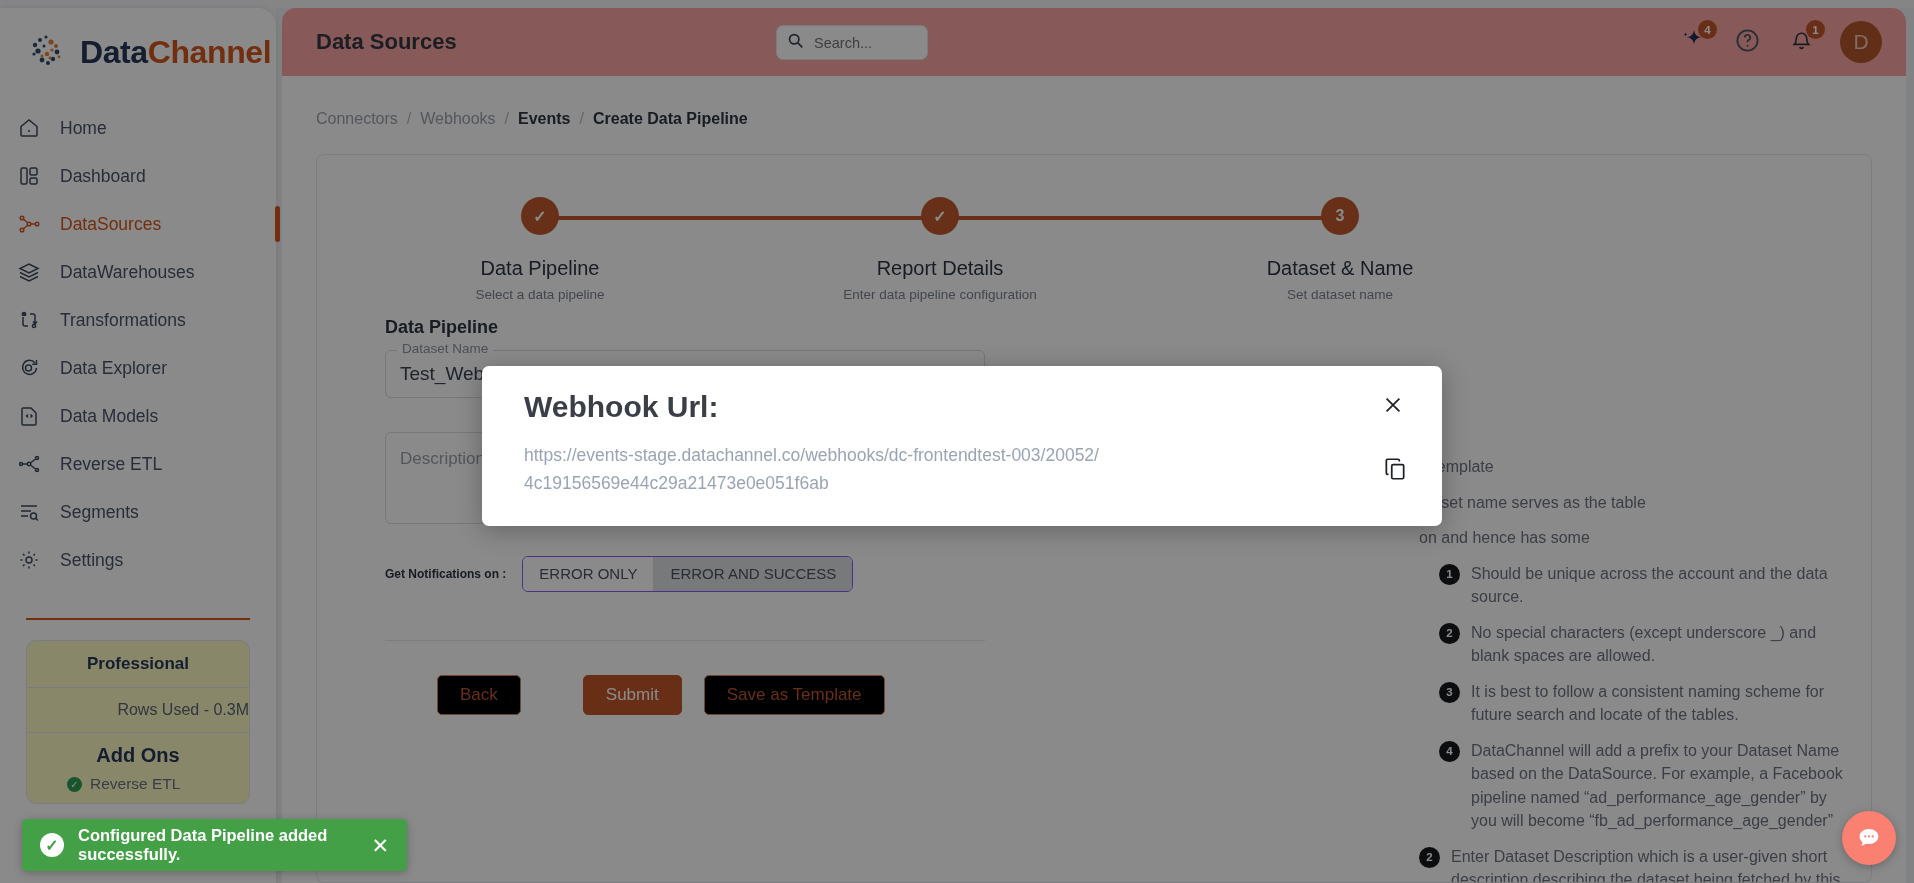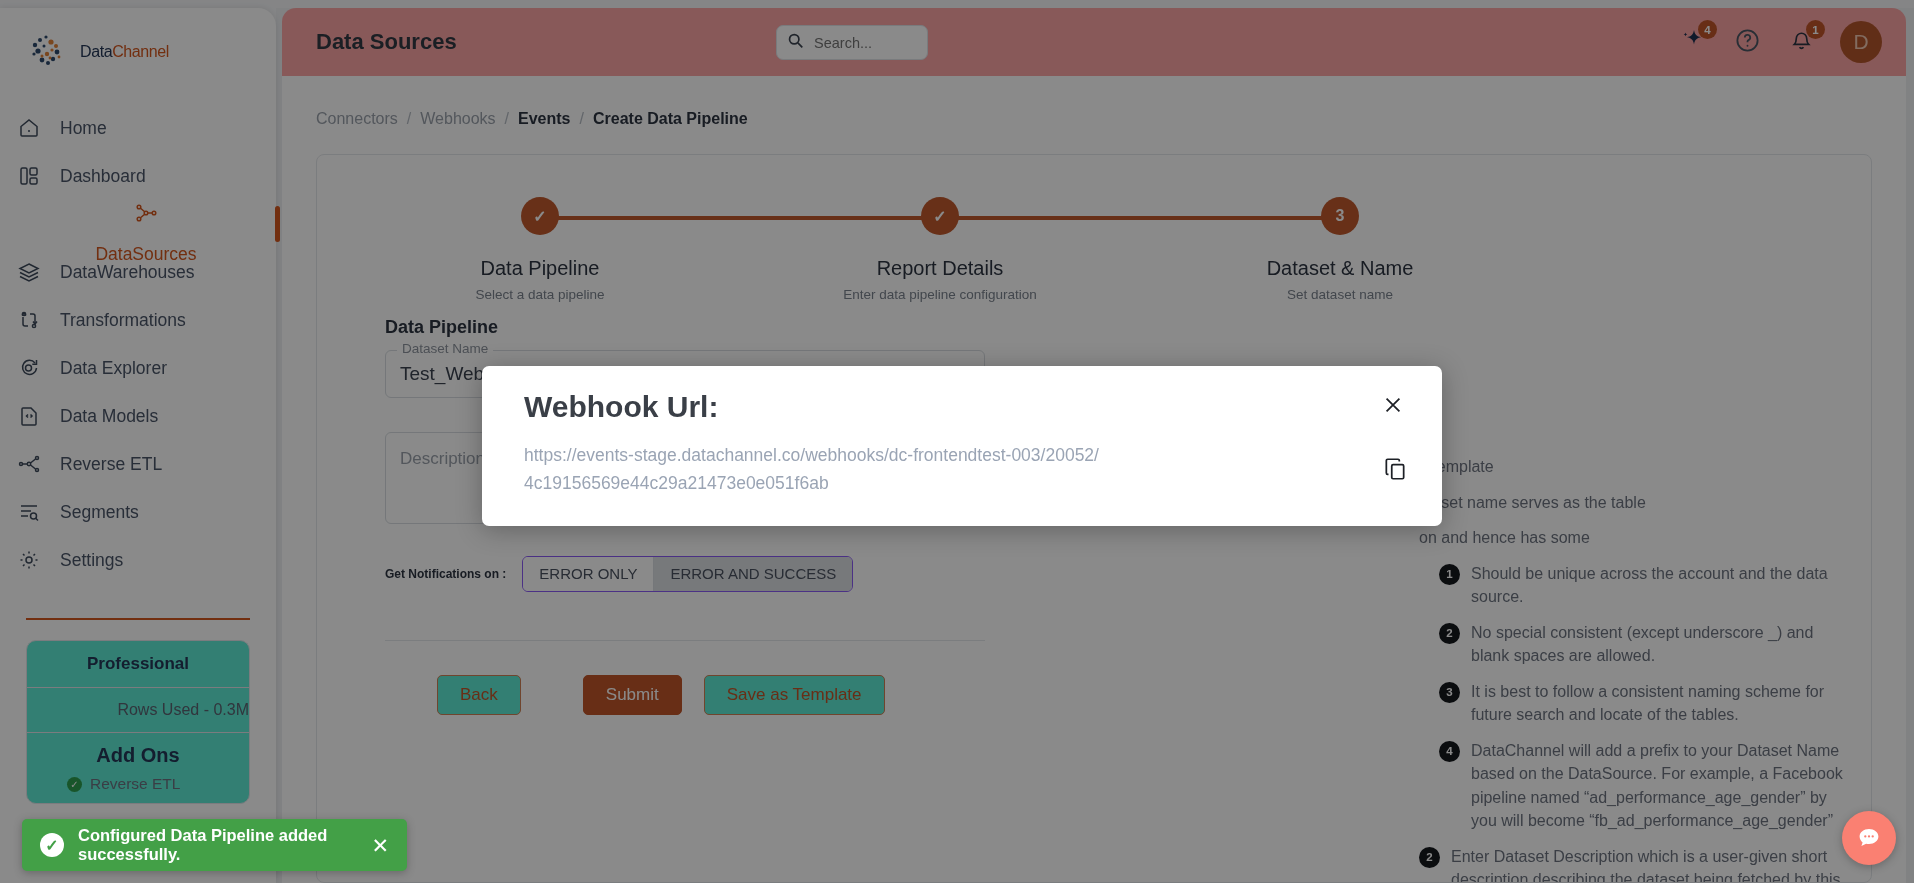--- a/index.html
+++ b/index.html
@@ -29,45 +29,45 @@
     border-top-right-radius: 18px;
     border-bottom-right-radius: 0px;
     z-index: 10;
     box-shadow: 0 0 6px rgba(0,0,0,0.10);
   }
   .logo-row {
     display: flex; align-items: center; gap: 10px;
     padding: 22px 0 0 26px;
   }
   .logo-mark { width: 44px; height: 44px; flex: 0 0 44px; }
-  .logo-text { font-size: 16px; font-weight: 400; letter-spacing: -0.4px; }
+  .logo-text { font-size: 32px; font-weight: 700; letter-spacing: -0.4px; }
   .logo-text .a { color: #253858; }
   .logo-text .b { color: #d3571f; }
 
   .nav { margin-top: 30px; }
   .nav-item {
     display: flex; align-items: center; gap: 18px;
     height: 48px; padding-left: 16px;
     position: relative; cursor: pointer;
     color: #4a5568; font-size: 17.5px;
   }
   .nav-item .nv-ico { width: 26px; height: 26px; flex: 0 0 26px; display:flex;align-items:center;justify-content:center;}
-  .nav-item.active { color: #d3571f; font-weight: 500; flex-direction: column; }
+  .nav-item.active { color: #d3571f; font-weight: 500; }
   .nav-item.active::after {
     content: ""; position: absolute; right: -4px; top: 6px;
     width: 5px; height: 36px; background: #d3571f; border-radius: 3px;
   }
 
   .side-divider {
     margin: 34px 26px 0 26px; height: 2px; background: #d3571f;
   }
   .plan-card {
     margin: 20px 26px 0 26px;
     border: 1px solid #e3e6ea; border-radius: 10px; overflow: hidden;
-    background: #5eead4;
+    background: #fef9c3;
   }
   .plan-title {
     text-align: center; font-weight: 700; font-size: 17px; color: #253858;
     padding: 13px 0; border-bottom: 1px solid #e3e6ea;
   }
   .plan-rows {
     text-align: right; font-size: 16px; color: #5b6472;
     padding: 13px 0; border-bottom: 1px solid #e3e6ea;
   }
   .plan-addons {
@@ -208,21 +208,21 @@
   .seg + .seg { border-left: 1px solid #d8dce1; }
 
   .hr-sep { width: 600px; height: 1px; background: #e4e7ea; margin-top: 48px; }
 
   #btn-row { display: flex; gap: 22px; margin-top: 34px; padding-left: 52px; }
   .btn {
     height: 40px; padding: 0 22px; border-radius: 5px;
     font-size: 17px; cursor: pointer; display: flex; align-items: center;
     font-family: "Liberation Sans", sans-serif;
   }
-  .btn-outline { border: 1px solid #d08055; color: #c0562a; background: #5eead4; }
+  .btn-outline { border: 1px solid #d08055; color: #c0562a; background: #000000; }
   .btn-solid { border: 1px solid #c0562a; background: #c0562a; color: #fff; margin-left: 40px; }
 
   
   #help-panel {
     position: absolute; right: 22px; top: 300px; width: 430px;
     font-size: 16px; color: #6d7480; line-height: 1.47;
   }
   .help-line { margin-bottom: 12px; }
   .help-item {
     display: flex; gap: 11px; margin-bottom: 13px; align-items: flex-start;
@@ -573,21 +573,21 @@
           <div class="help-line">ataset name serves as the table</div>
           <div class="help-line">on and hence has some</div>
 
           <div class="sub-list">
             <div class="help-item">
               <span class="num-dot">1</span>
               <span>Should be unique across the account and the data source.</span>
             </div>
             <div class="help-item">
               <span class="num-dot">2</span>
-              <span>No special consistent (except underscore _) and blank spaces are allowed.</span>
+              <span>No special characters (except underscore _) and blank spaces are allowed.</span>
             </div>
             <div class="help-item">
               <span class="num-dot">3</span>
               <span>It is best to follow a consistent naming scheme for future search and locate of the tables.</span>
             </div>
             <div class="help-item">
               <span class="num-dot">4</span>
               <span>DataChannel will add a prefix to your Dataset Name based on the DataSource. For example, a Facebook pipeline named “ad_performance_age_gender” by you will become “fb_ad_performance_age_gender”</span>
             </div>
           </div>

